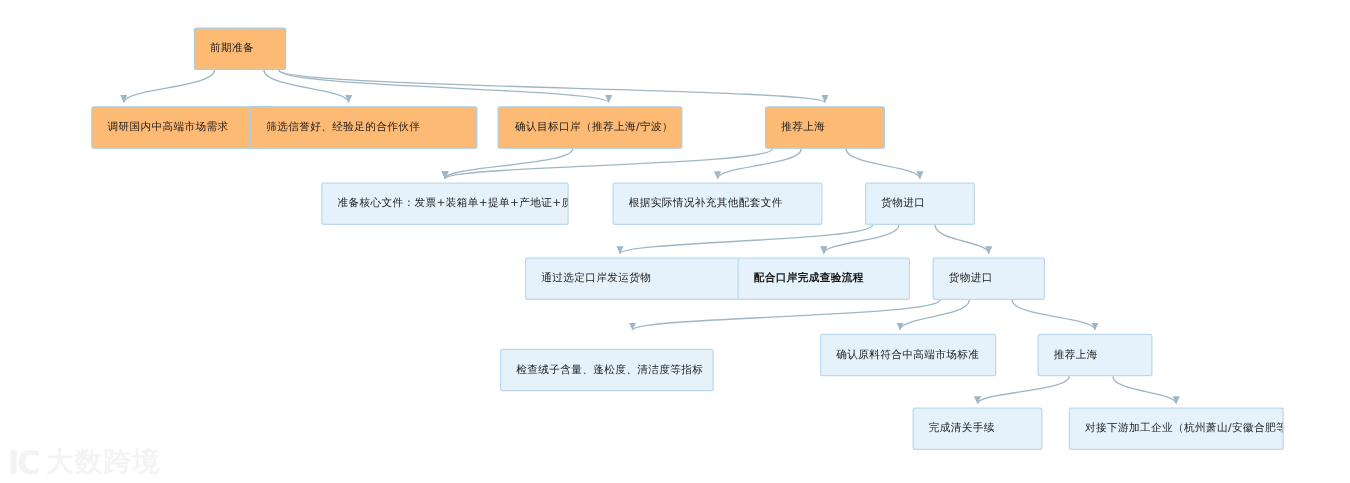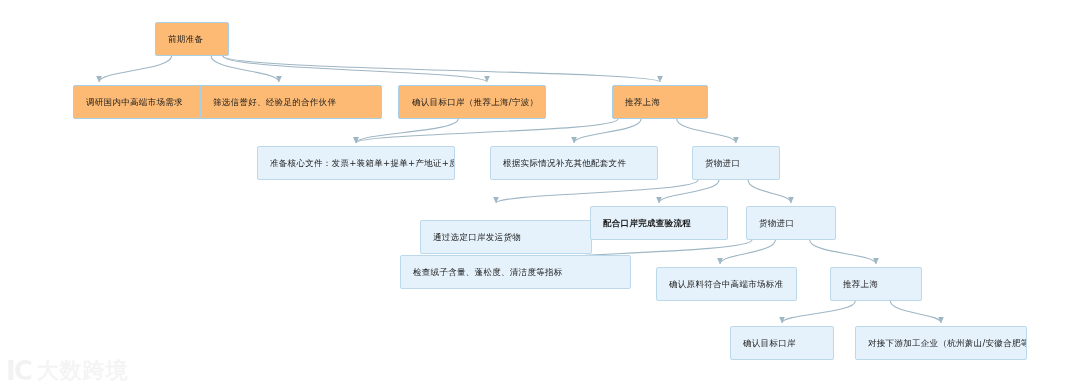--- a/index.html
+++ b/index.html
@@ -125,40 +125,40 @@
       </div>
       <div class="node pale" id="node-n6" style="left: 257px; top: 146px; width: 198px; height: 34px;">
         <span class="node-label">准备核心文件：发票+装箱单+提单+产地证+质检证书+包装</span>
       </div>
       <div class="node pale" id="node-n7" style="left: 490px; top: 146px; width: 168px; height: 34px;">
         <span class="node-label">根据实际情况补充其他配套文件</span>
       </div>
       <div class="node pale" id="node-n8" style="left: 692px; top: 146px; width: 88px; height: 34px; align-items: center;">
         <span class="node-label">货物进口</span>
       </div>
-      <div class="node pale" id="node-n9" style="left: 420px; top: 220px; width: 172px; height: 34px;">
+      <div class="node pale" id="node-n9" style="left: 420px; top: 206px; width: 172px; height: 34px;">
         <span class="node-label">通过选定口岸发运货物</span>
       </div>
       <div class="node pale" id="node-n10" style="left: 590px; top: 206px; width: 138px; height: 34px; font-weight: bold;">
         <span class="node-label">配合口岸完成查验流程</span>
       </div>
       <div class="node pale" id="node-n11" style="left: 746px; top: 206px; width: 90px; height: 34px;">
         <span class="node-label">货物进口</span>
       </div>
-      <div class="node pale" id="node-n12" style="left: 400px; top: 255px; width: 231px; height: 34px; align-items: center;">
+      <div class="node pale" id="node-n12" style="left: 400px; top: 279px; width: 171px; height: 34px; align-items: center;">
         <span class="node-label">检查绒子含量、蓬松度、清洁度等指标</span>
       </div>
       <div class="node pale" id="node-n13" style="left: 640px; top: 267px; width: 141px; height: 34px; margin-left: 16px;">
         <span class="node-label">确认原料符合中高端市场标准</span>
       </div>
       <div class="node pale" id="node-n14" style="left: 830px; top: 267px; width: 92px; height: 34px;">
         <span class="node-label">推荐上海</span>
       </div>
       <div class="node pale" id="node-n15" style="left: 730px; top: 326px; width: 104px; height: 34px;">
-        <span class="node-label">确认目标口岸</span>
+        <span class="node-label">完成清关手续</span>
       </div>
       <div class="node pale" id="node-n16" style="left: 855px; top: 326px; width: 172px; height: 34px;">
         <span class="node-label">对接下游加工企业（杭州萧山/安徽合肥等集群）</span>
       </div>
     </div>
 </div>
 
 <div id="watermark">
   <span class="wm-mark">IC</span>
   <span class="wm-text">大数跨境</span>

